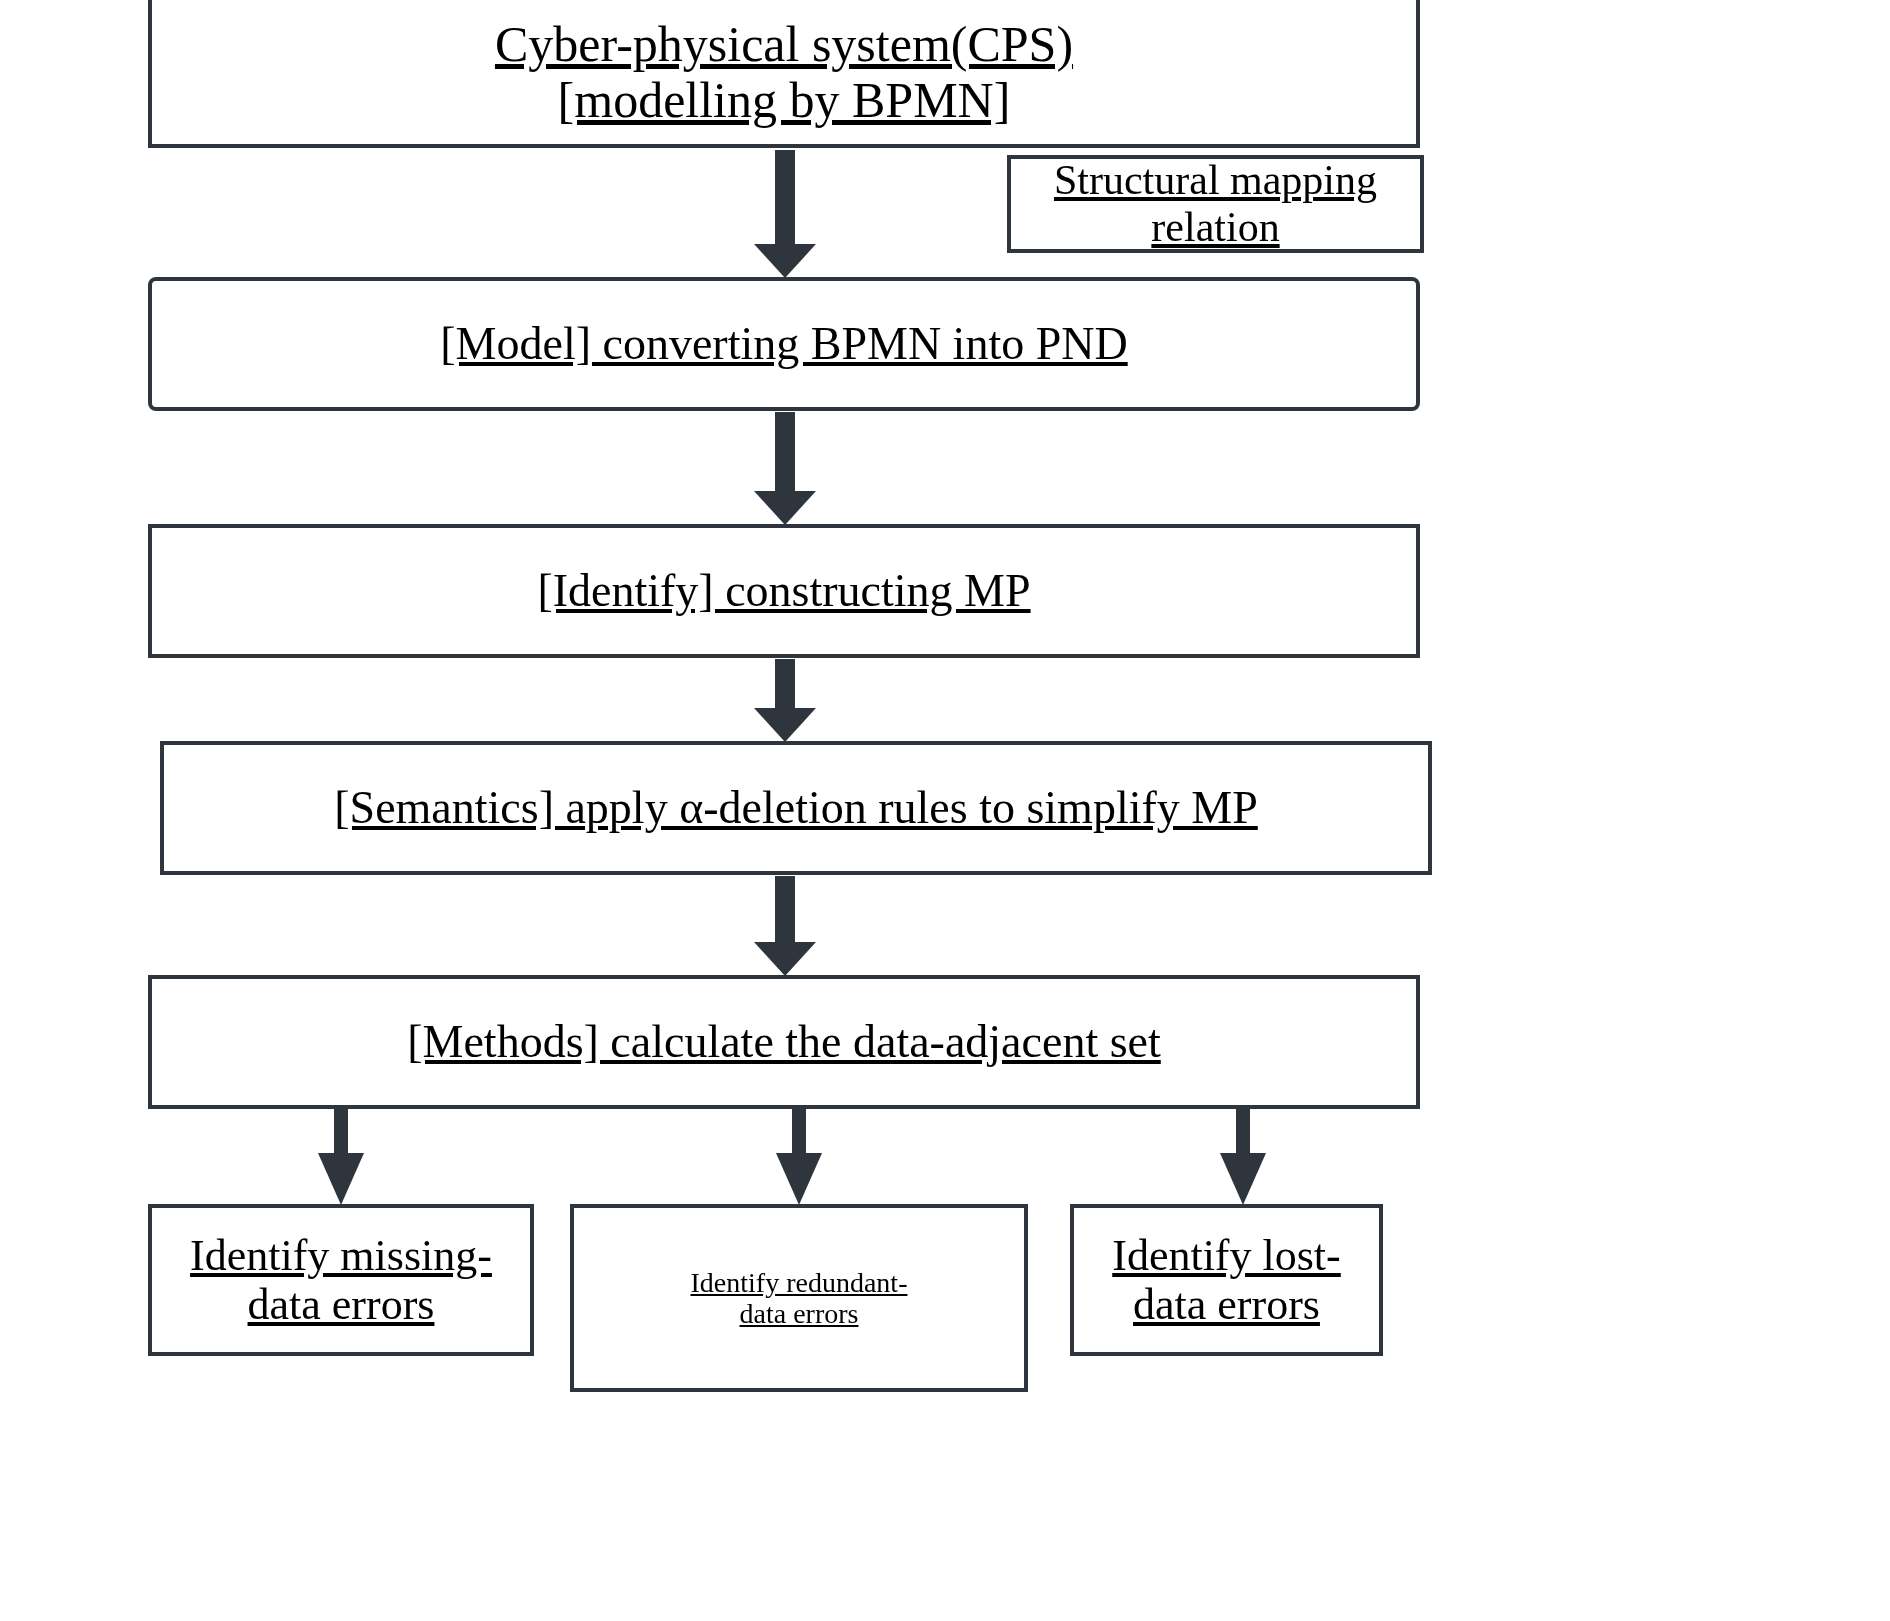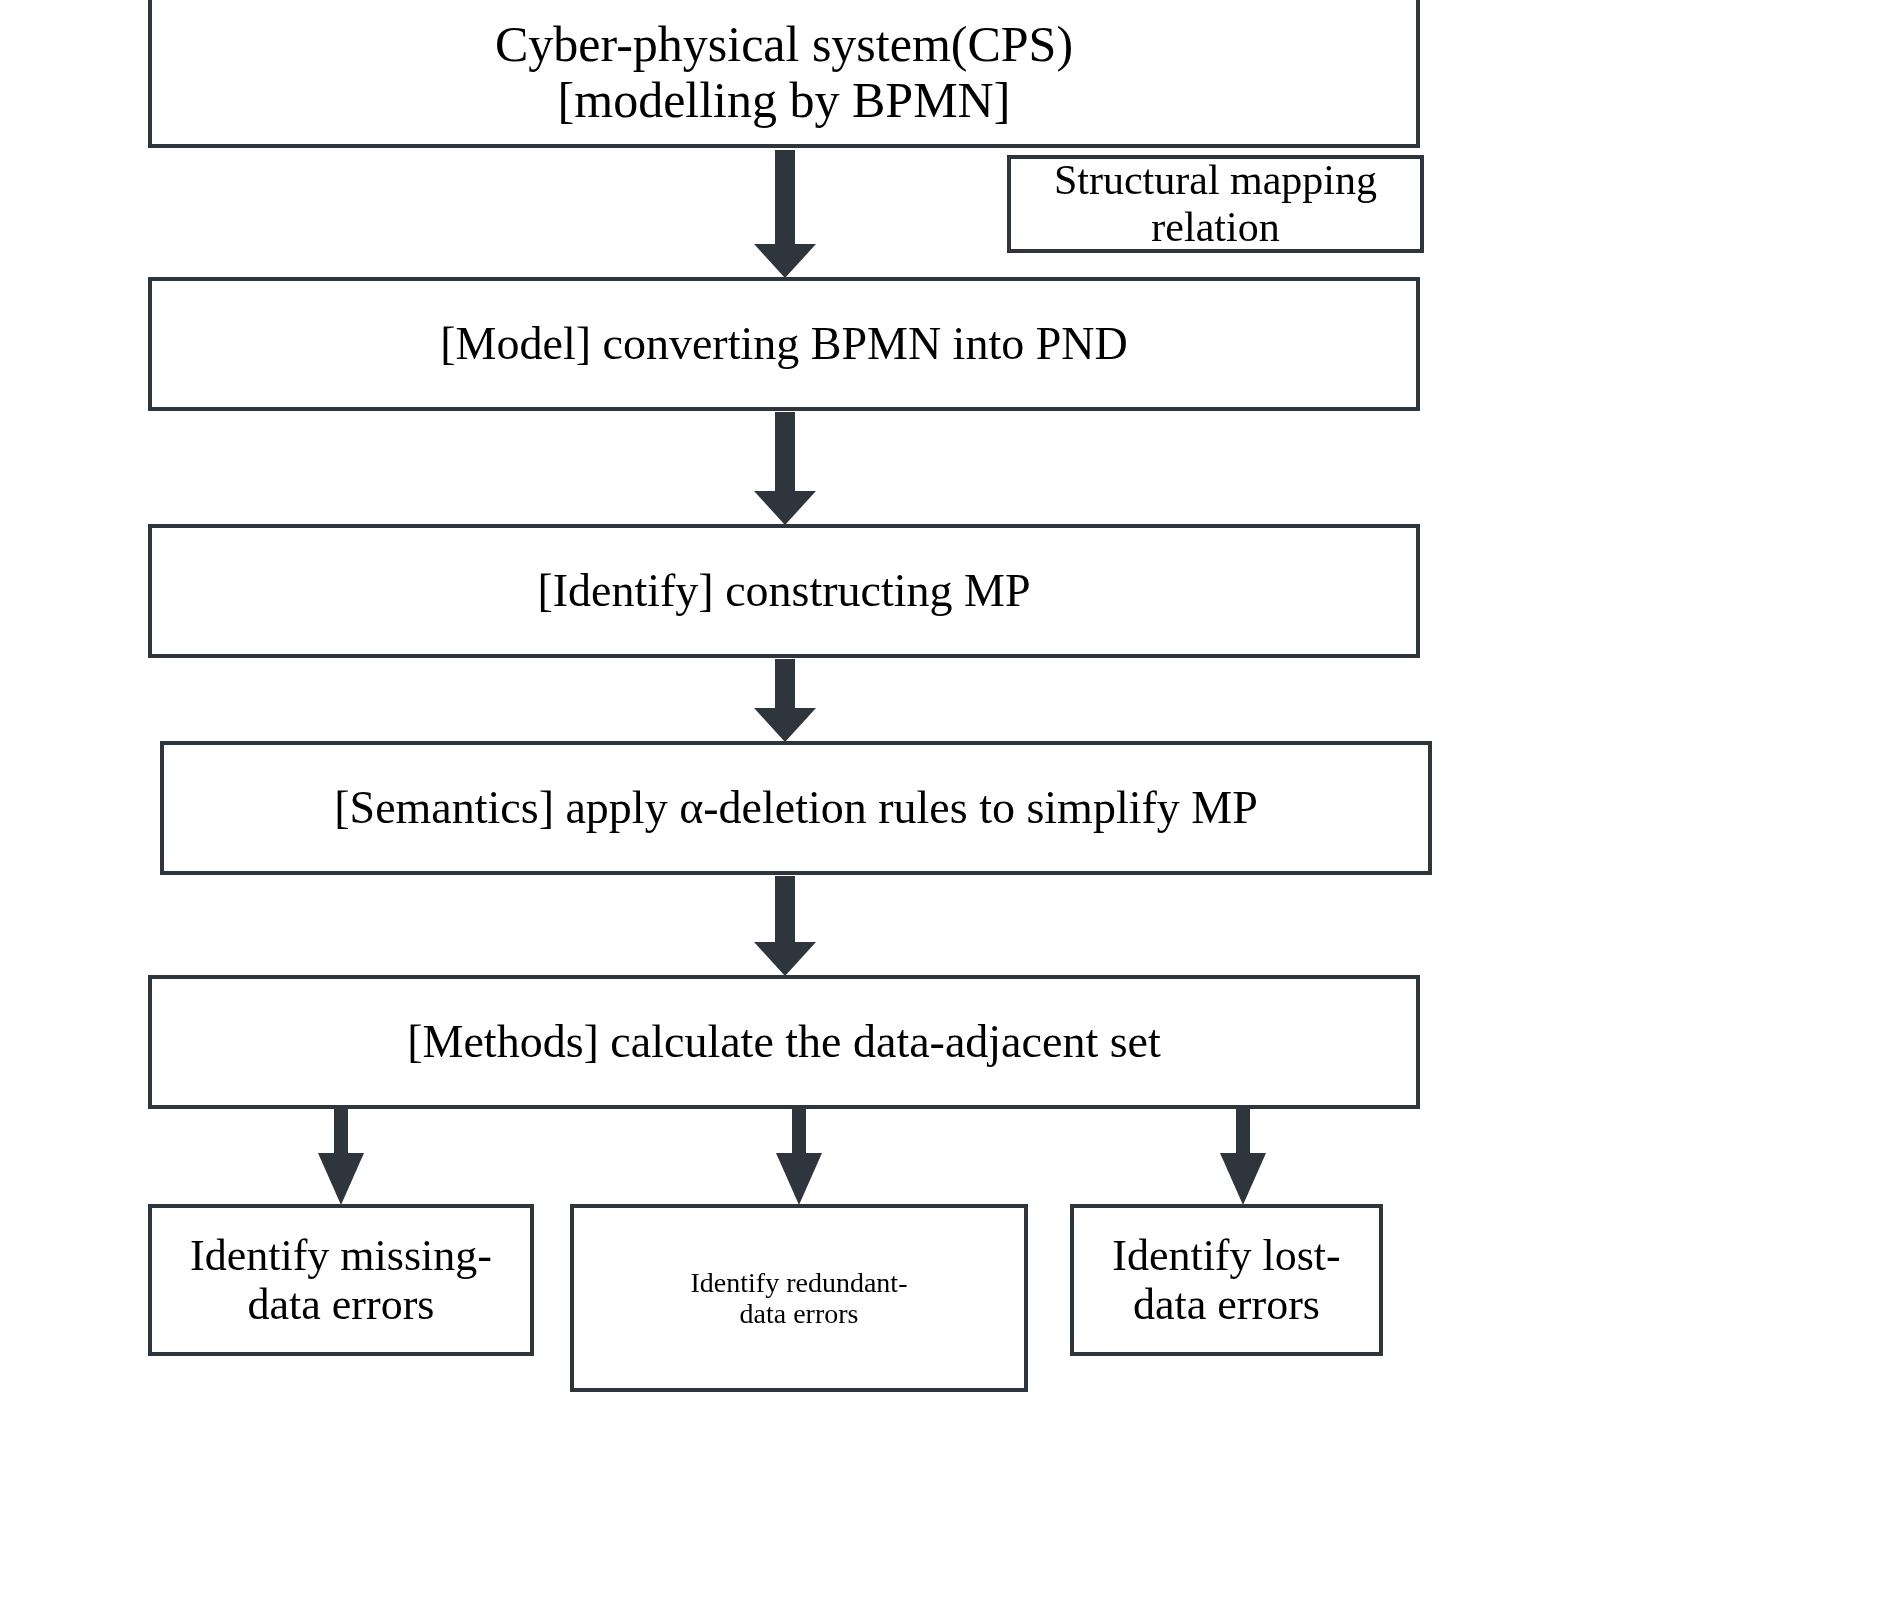--- a/index.html
+++ b/index.html
@@ -24,25 +24,26 @@
     justify-content:center;
     text-align:center;
     line-height:1.12;
     white-space:pre-line;
     color:#000000;
   }
   .box .txt{
     display:block;
     width:100%;
     padding:0 22px;
+    text-decoration:underline;
   }
   
   #box-cps      { left:148px; top:-4px;    width:1272px; height:152px; font-size:50px; }
   #box-mapping  { left:1007px; top:155px;  width:417px;  height:98px;  font-size:42px; border-width:4px;}
-  #box-model    { left:148px; top:277px;   width:1272px; height:134px; font-size:46px; }
+  #box-model    { left:148px; top:277px;   width:1272px; height:134px; font-size:46px;border-radius:8px; }
   #box-semmp    { left:148px; top:524px;   width:1272px; height:134px; font-size:46px; }
   #box-alpha    { left:148px; top:741px;   width:1272px; height:134px; font-size:46px;margin-left:12px; }
   #box-methods  { left:148px; top:975px;   width:1272px; height:134px; font-size:46px; }
   
   #box-missing  { left:148px;  top:1204px; width:386px; height:152px; font-size:44px; }
   #box-redundant{ left:570px;  top:1204px; width:458px; height:188px; font-size:28px;justify-content:center; }
   #box-lost     { left:1070px; top:1204px; width:313px; height:152px; font-size:44px; }
 
   
   .block-arrow{

